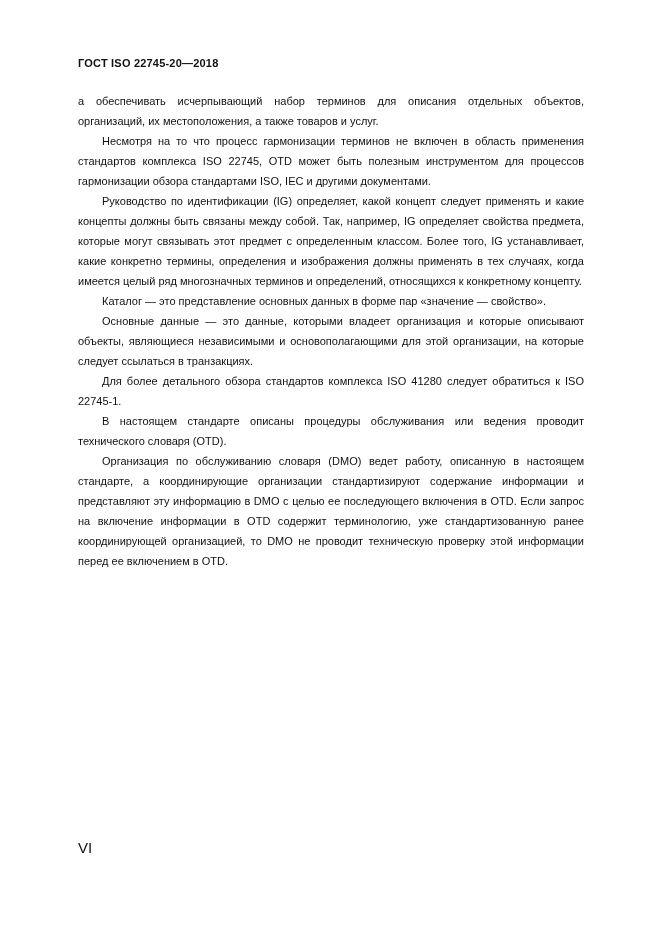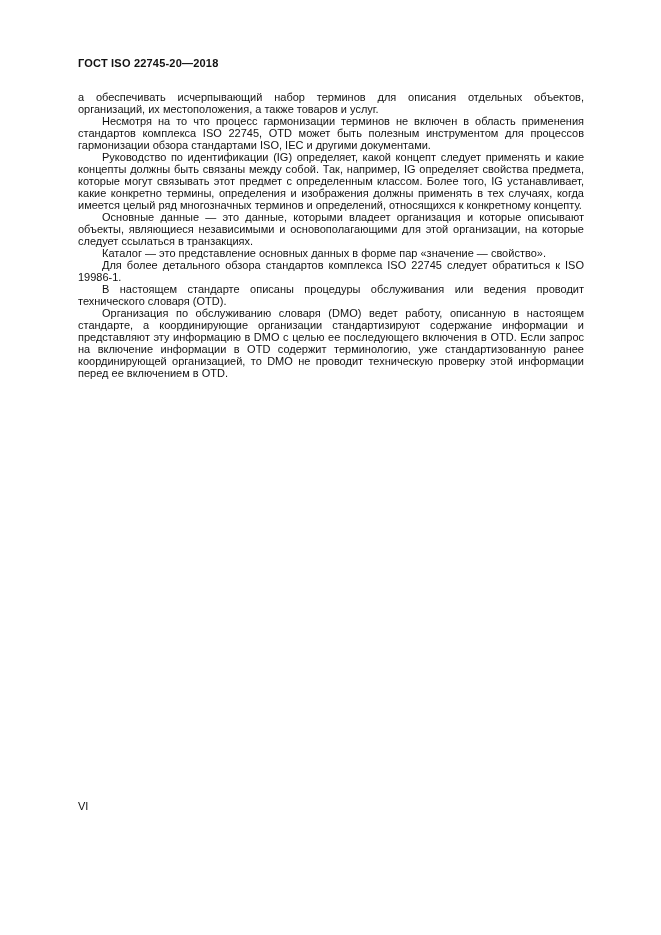--- a/index.html
+++ b/index.html
@@ -23,50 +23,50 @@
     font-size: 11px;
     font-weight: bold;
     letter-spacing: 0.2px;
   }
   .doc-body {
     position: absolute;
     top: 91px;
     left: 78px;
     width: 506px;
     font-size: 11px;
-    line-height: 12px;
+    line-height: 20px;
     text-align: justify;
   }
   .doc-body p {
     margin: 0;
     padding: 0;
   }
   .doc-body p.indent {
     text-indent: 24px;
   }
   .doc-footer {
     position: absolute;
-    top: 800px;
+    top: 839px;
     left: 78px;
-    font-size: 11px;
+    font-size: 15px;
   }
 </style>
 </head>
 <body>
 
 <div class="page">
 
   <div class="doc-header">ГОСТ ISO 22745-20—2018</div>
 
   <div class="doc-body">
     <p>а обеспечивать исчерпывающий набор терминов для описания отдельных объектов, организаций, их местоположения, а также товаров и услуг.</p>
     <p class="indent">Несмотря на то что процесс гармонизации терминов не включен в область применения стандартов комплекса ISO 22745, OTD может быть полезным инструментом для процессов гармонизации обзора стандартами ISO, IEC и другими документами.</p>
     <p class="indent">Руководство по идентификации (IG) определяет, какой концепт следует применять и какие концепты должны быть связаны между собой. Так, например, IG определяет свойства предмета, которые могут связывать этот предмет с определенным классом. Более того, IG устанавливает, какие конкретно термины, определения и изображения должны применять в тех случаях, когда имеется целый ряд многозначных терминов и определений, относящихся к конкретному концепту.</p>
+    <p class="indent">Каталог — это представление основных данных в форме пар «значение — свойство».</p>
     <p class="indent">Основные данные — это данные, которыми владеет организация и которые описывают объекты, являющиеся независимыми и основополагающими для этой организации, на которые следует ссылаться в транзакциях.</p>
-    <p class="indent">Каталог — это представление основных данных в форме пар «значение — свойство».</p>
-    <p class="indent">Для более детального обзора стандартов комплекса ISO 22745 следует обратиться к ISO 19986-1.</p>
+    <p class="indent">Для более детального обзора стандартов комплекса ISO 41280 следует обратиться к ISO 22745-1.</p>
     <p class="indent">В настоящем стандарте описаны процедуры обслуживания или ведения проводит технического словаря (OTD).</p>
     <p class="indent">Организация по обслуживанию словаря (DMO) ведет работу, описанную в настоящем стандарте, а координирующие организации стандартизируют содержание информации и представляют эту информацию в DMO с целью ее последующего включения в OTD. Если запрос на включение информации в OTD содержит терминологию, уже стандартизованную ранее координирующей организацией, то DMO не проводит техническую проверку этой информации перед ее включением в OTD.</p>
   </div>
 
   <div class="doc-footer">VI</div>
 
 </div>
 
 </body></html>

